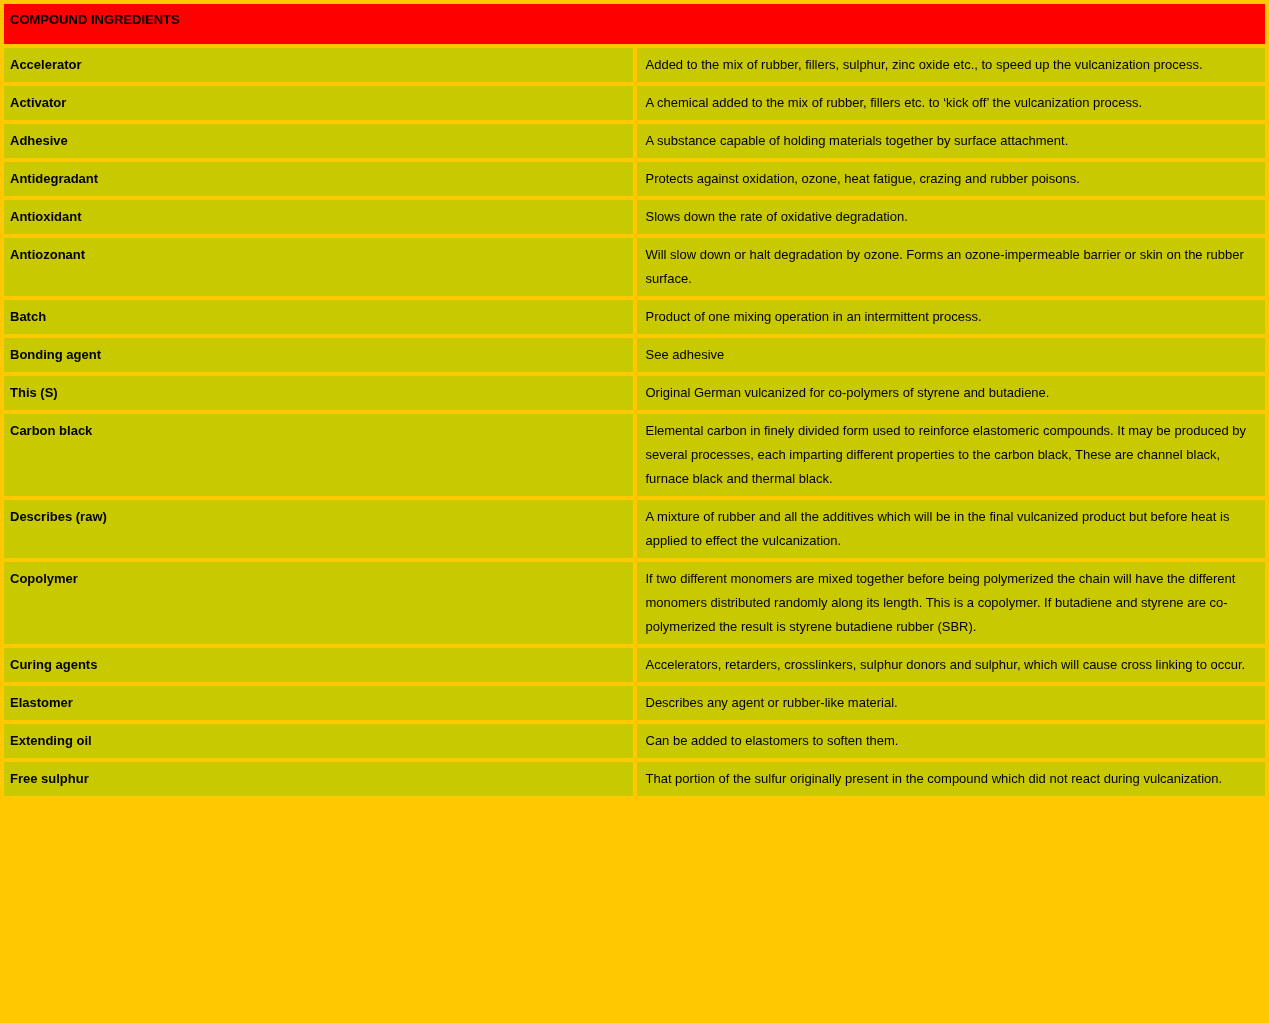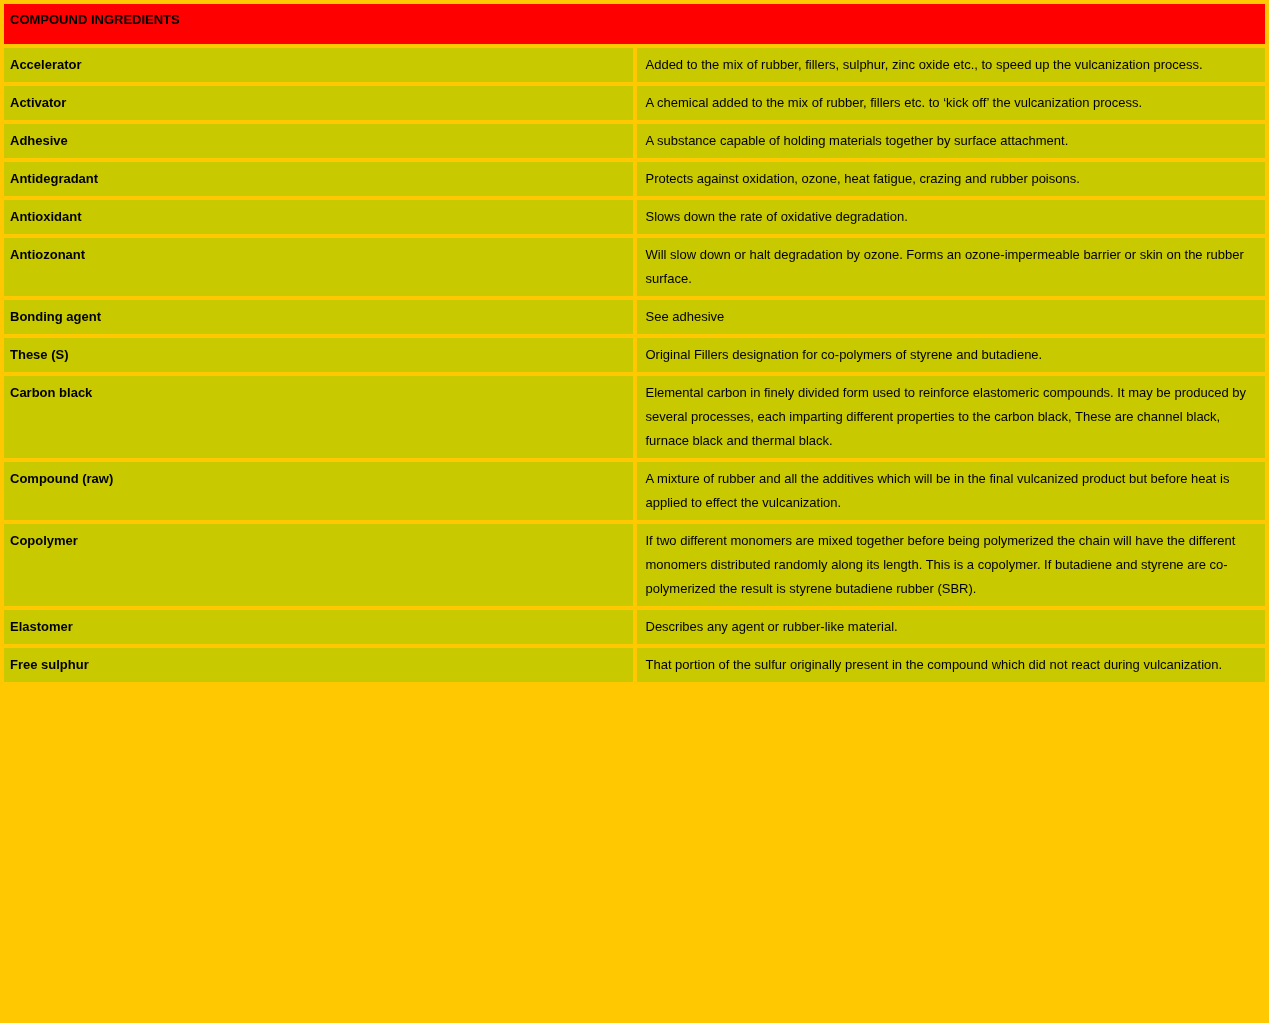--- a/index.html
+++ b/index.html
@@ -73,42 +73,54 @@
     </tr>
     <tr>
       <td class="term-cell">Antioxidant</td>
       <td class="def-cell">Slows down the rate of oxidative degradation.</td>
     </tr>
     <tr>
       <td class="term-cell">Antiozonant</td>
       <td class="def-cell">Will slow down or halt degradation by ozone. Forms an ozone-impermeable barrier or skin on the rubber surface.</td>
     </tr>
     <tr>
+      <td class="term-cell">Batch</td>
+      <td class="def-cell">Product of one mixing operation in an intermittent process.</td>
+    </tr>
+    <tr>
       <td class="term-cell">Bonding agent</td>
       <td class="def-cell">See adhesive</td>
     </tr>
     <tr>
-      <td class="term-cell">These (S)</td>
-      <td class="def-cell">Original Fillers designation for co-polymers of styrene and butadiene.</td>
+      <td class="term-cell">This (S)</td>
+      <td class="def-cell">Original German vulcanized for co-polymers of styrene and butadiene.</td>
     </tr>
     <tr>
       <td class="term-cell">Carbon black</td>
       <td class="def-cell">Elemental carbon in finely divided form used to reinforce elastomeric compounds. It may be produced by several processes, each imparting different properties to the carbon black, These are channel black, furnace black and thermal black.</td>
     </tr>
     <tr>
-      <td class="term-cell">Compound (raw)</td>
+      <td class="term-cell">Describes (raw)</td>
       <td class="def-cell">A mixture of rubber and all the additives which will be in the final vulcanized product but before heat is applied to effect the vulcanization.</td>
     </tr>
     <tr>
       <td class="term-cell">Copolymer</td>
       <td class="def-cell">If two different monomers are mixed together before being polymerized the chain will have the different monomers distributed randomly along its length. This is a copolymer. If butadiene and styrene are co-polymerized the result is styrene butadiene rubber (SBR).</td>
     </tr>
     <tr>
+      <td class="term-cell">Curing agents</td>
+      <td class="def-cell">Accelerators, retarders, crosslinkers, sulphur donors and sulphur, which will cause cross linking to occur.</td>
+    </tr>
+    <tr>
       <td class="term-cell">Elastomer</td>
       <td class="def-cell">Describes any agent or rubber-like material.</td>
+    </tr>
+    <tr>
+      <td class="term-cell">Extending oil</td>
+      <td class="def-cell">Can be added to elastomers to soften them.</td>
     </tr>
     <tr>
       <td class="term-cell">Free sulphur</td>
       <td class="def-cell">That portion of the sulfur originally present in the compound which did not react during vulcanization.</td>
     </tr>
 
   </tbody>
 </table>
 
 </body></html>

